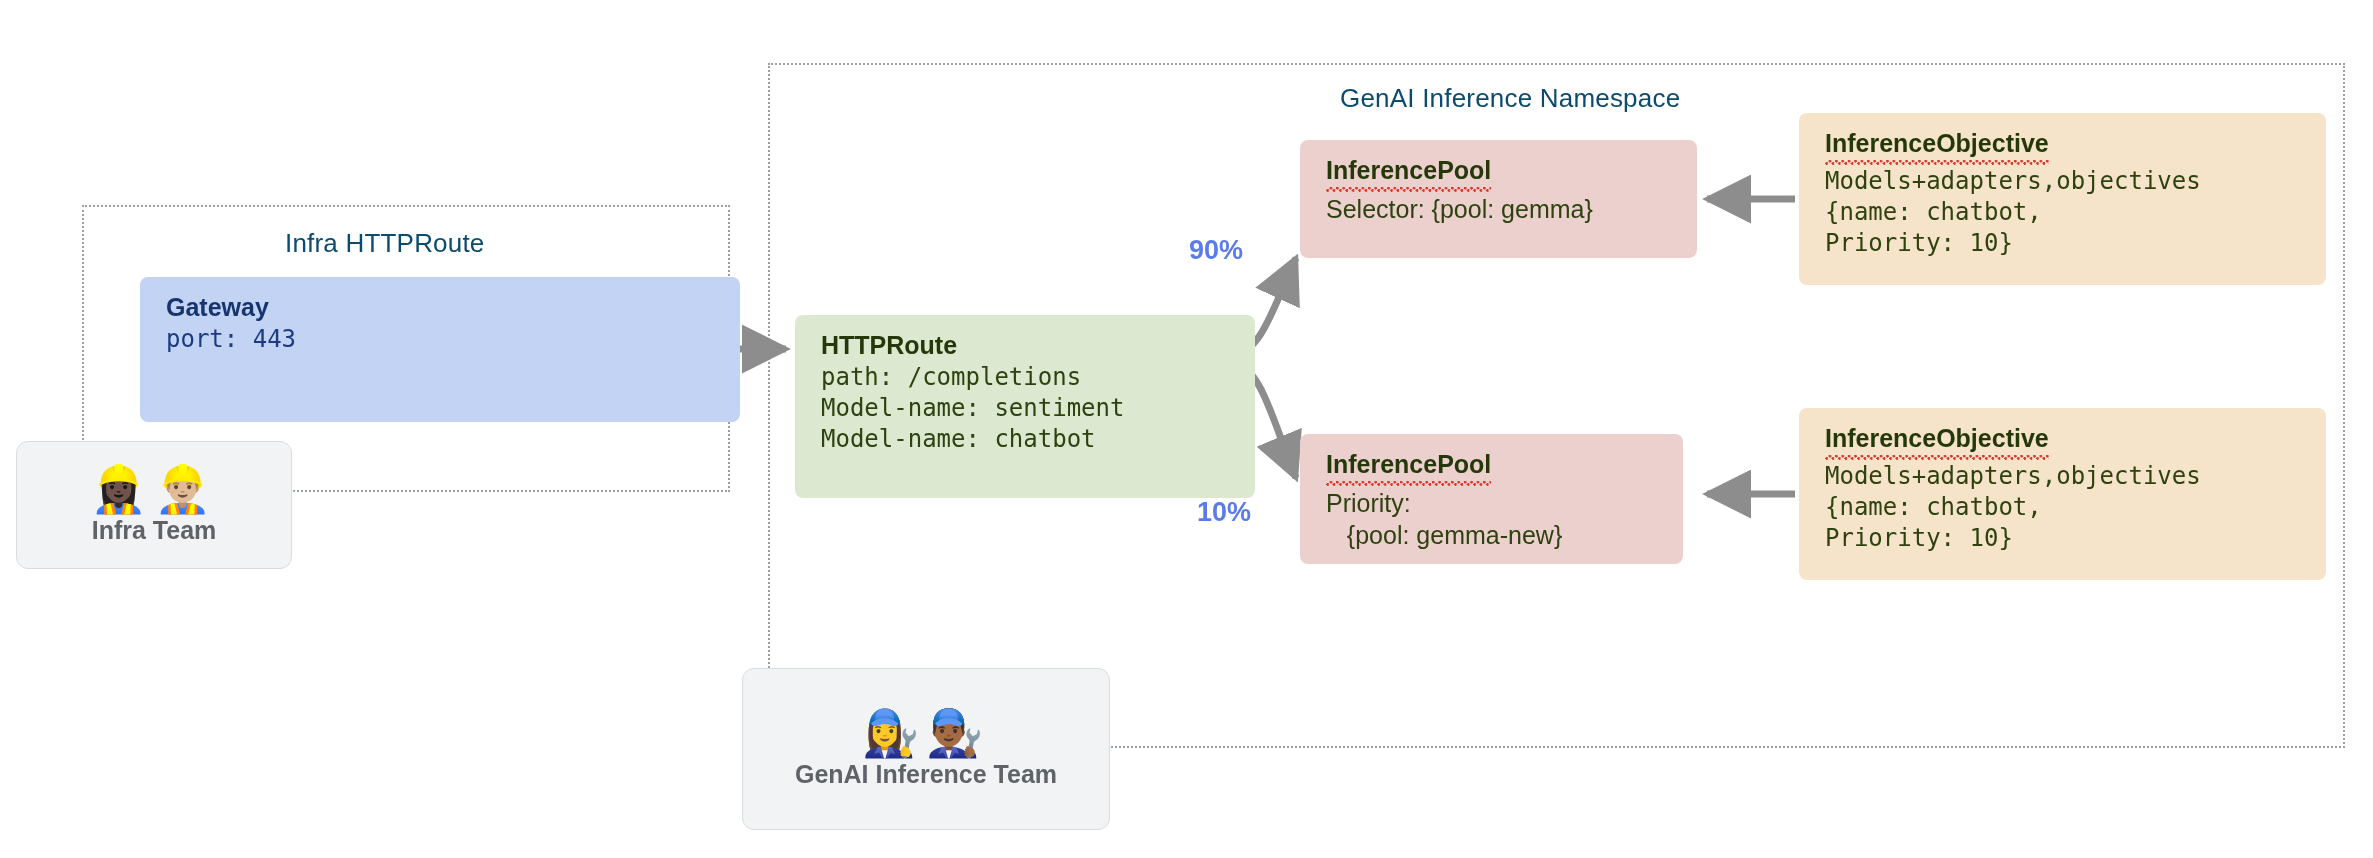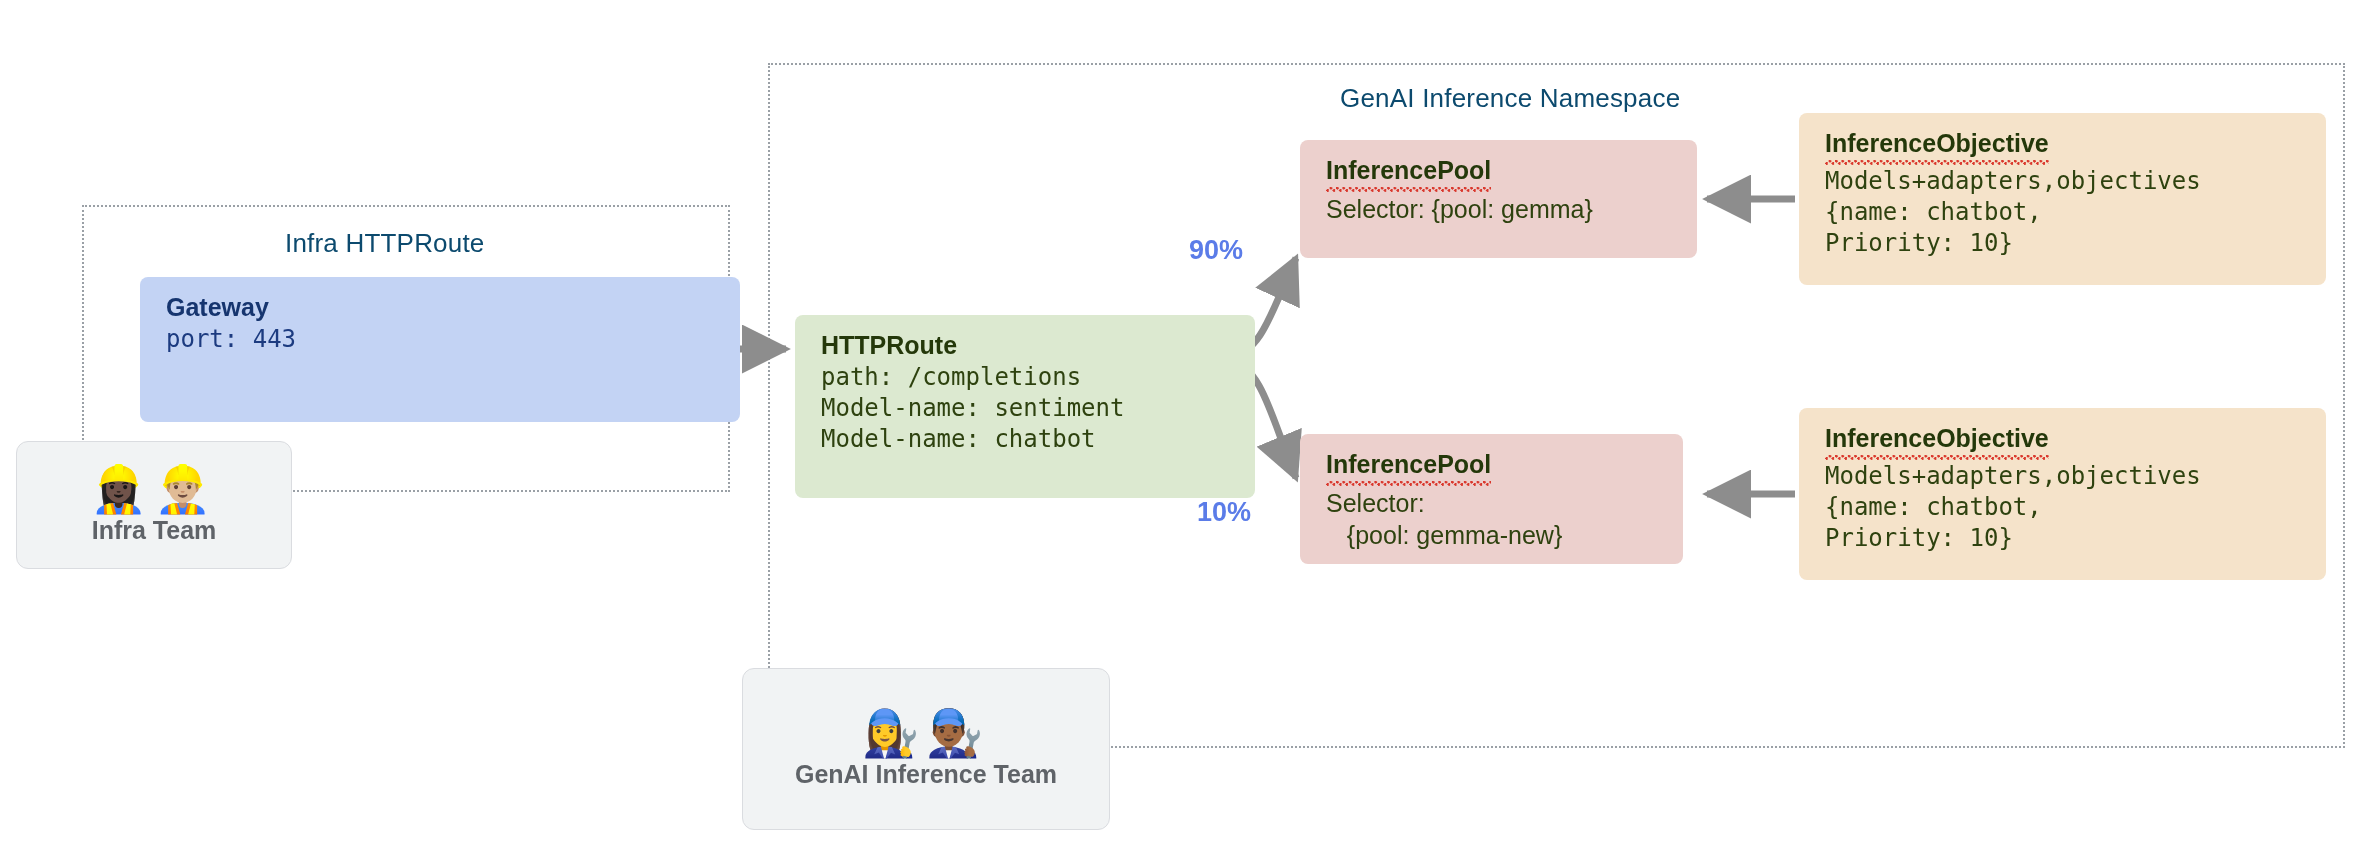--- a/index.html
+++ b/index.html
@@ -189,21 +189,21 @@
     <div class="body">Model-name: chatbot</div>
   </div>
 
   <div class="card card-pool" style="left:1300px;top:140px;width:397px;height:118px;">
     <div class="ttl squiggle">InferencePool</div>
     <div class="body-sans" style="margin-top:6px;">Selector: {pool: gemma}</div>
   </div>
 
   <div class="card card-pool" style="left:1300px;top:434px;width:383px;height:130px;">
     <div class="ttl squiggle">InferencePool</div>
-    <div class="body-sans" style="margin-top:6px;">Selector:</div>
+    <div class="body-sans" style="margin-top:6px;">Priority:</div>
     <div class="body-sans">   {pool: gemma-new}</div>
   </div>
 
   <div class="card card-obj" style="left:1799px;top:113px;width:527px;height:172px;">
     <div class="ttl squiggle">InferenceObjective</div>
     <div class="body" style="margin-top:6px;">Models+adapters,objectives</div>
     <div class="body">{name: chatbot,</div>
     <div class="body">Priority: 10}</div>
   </div>
 

